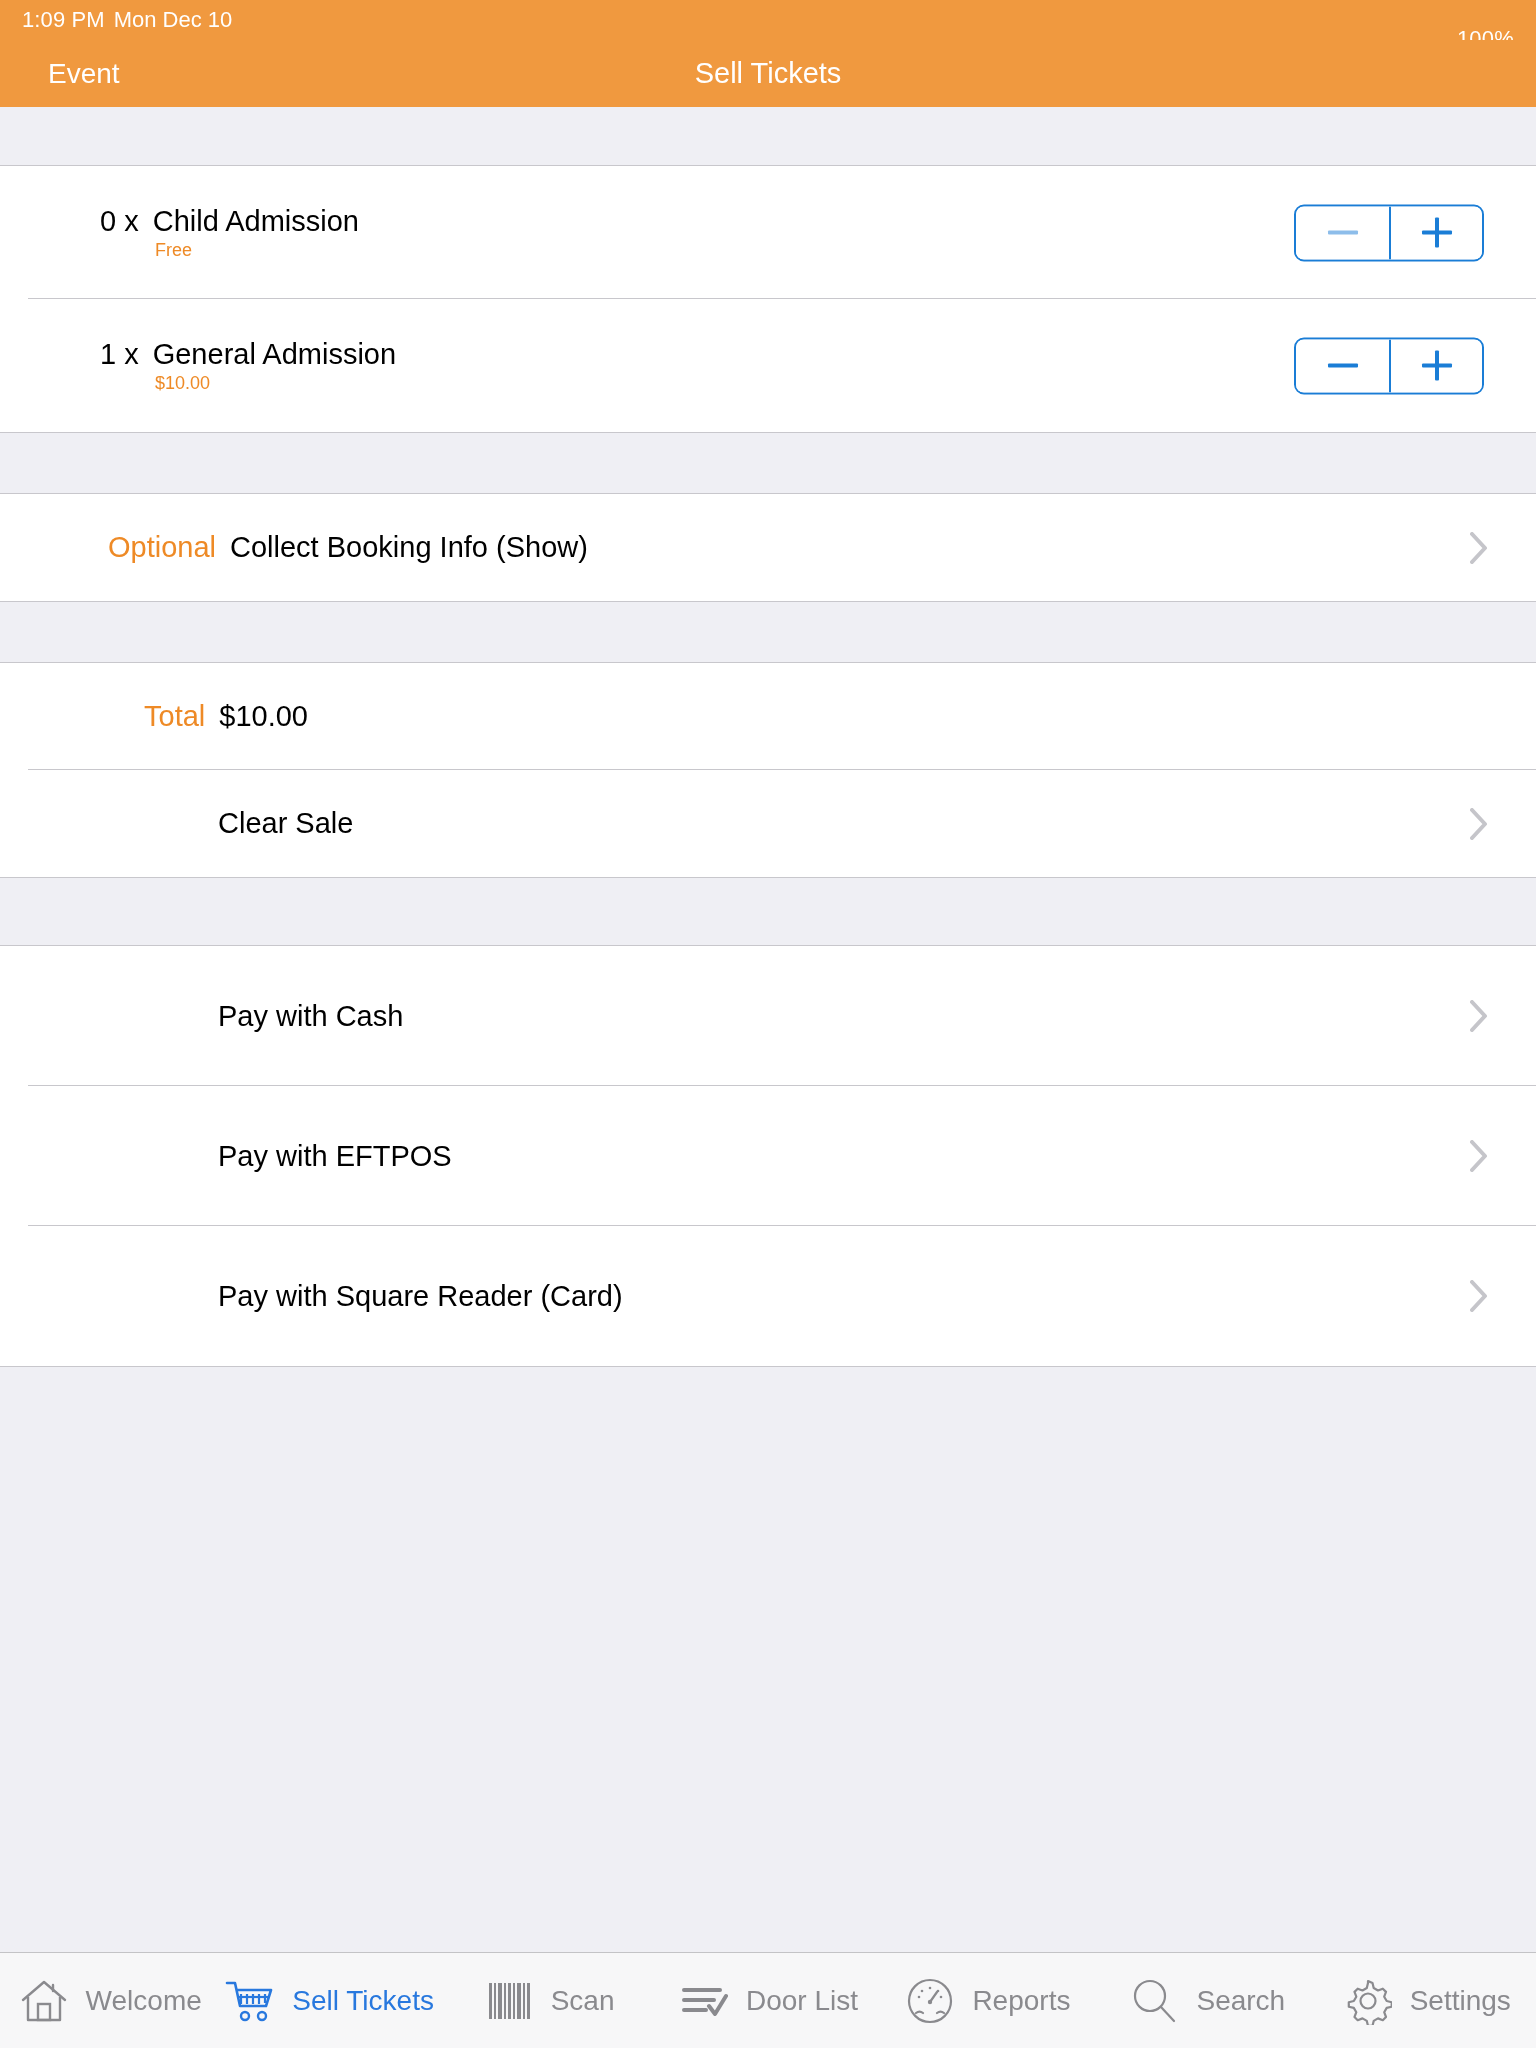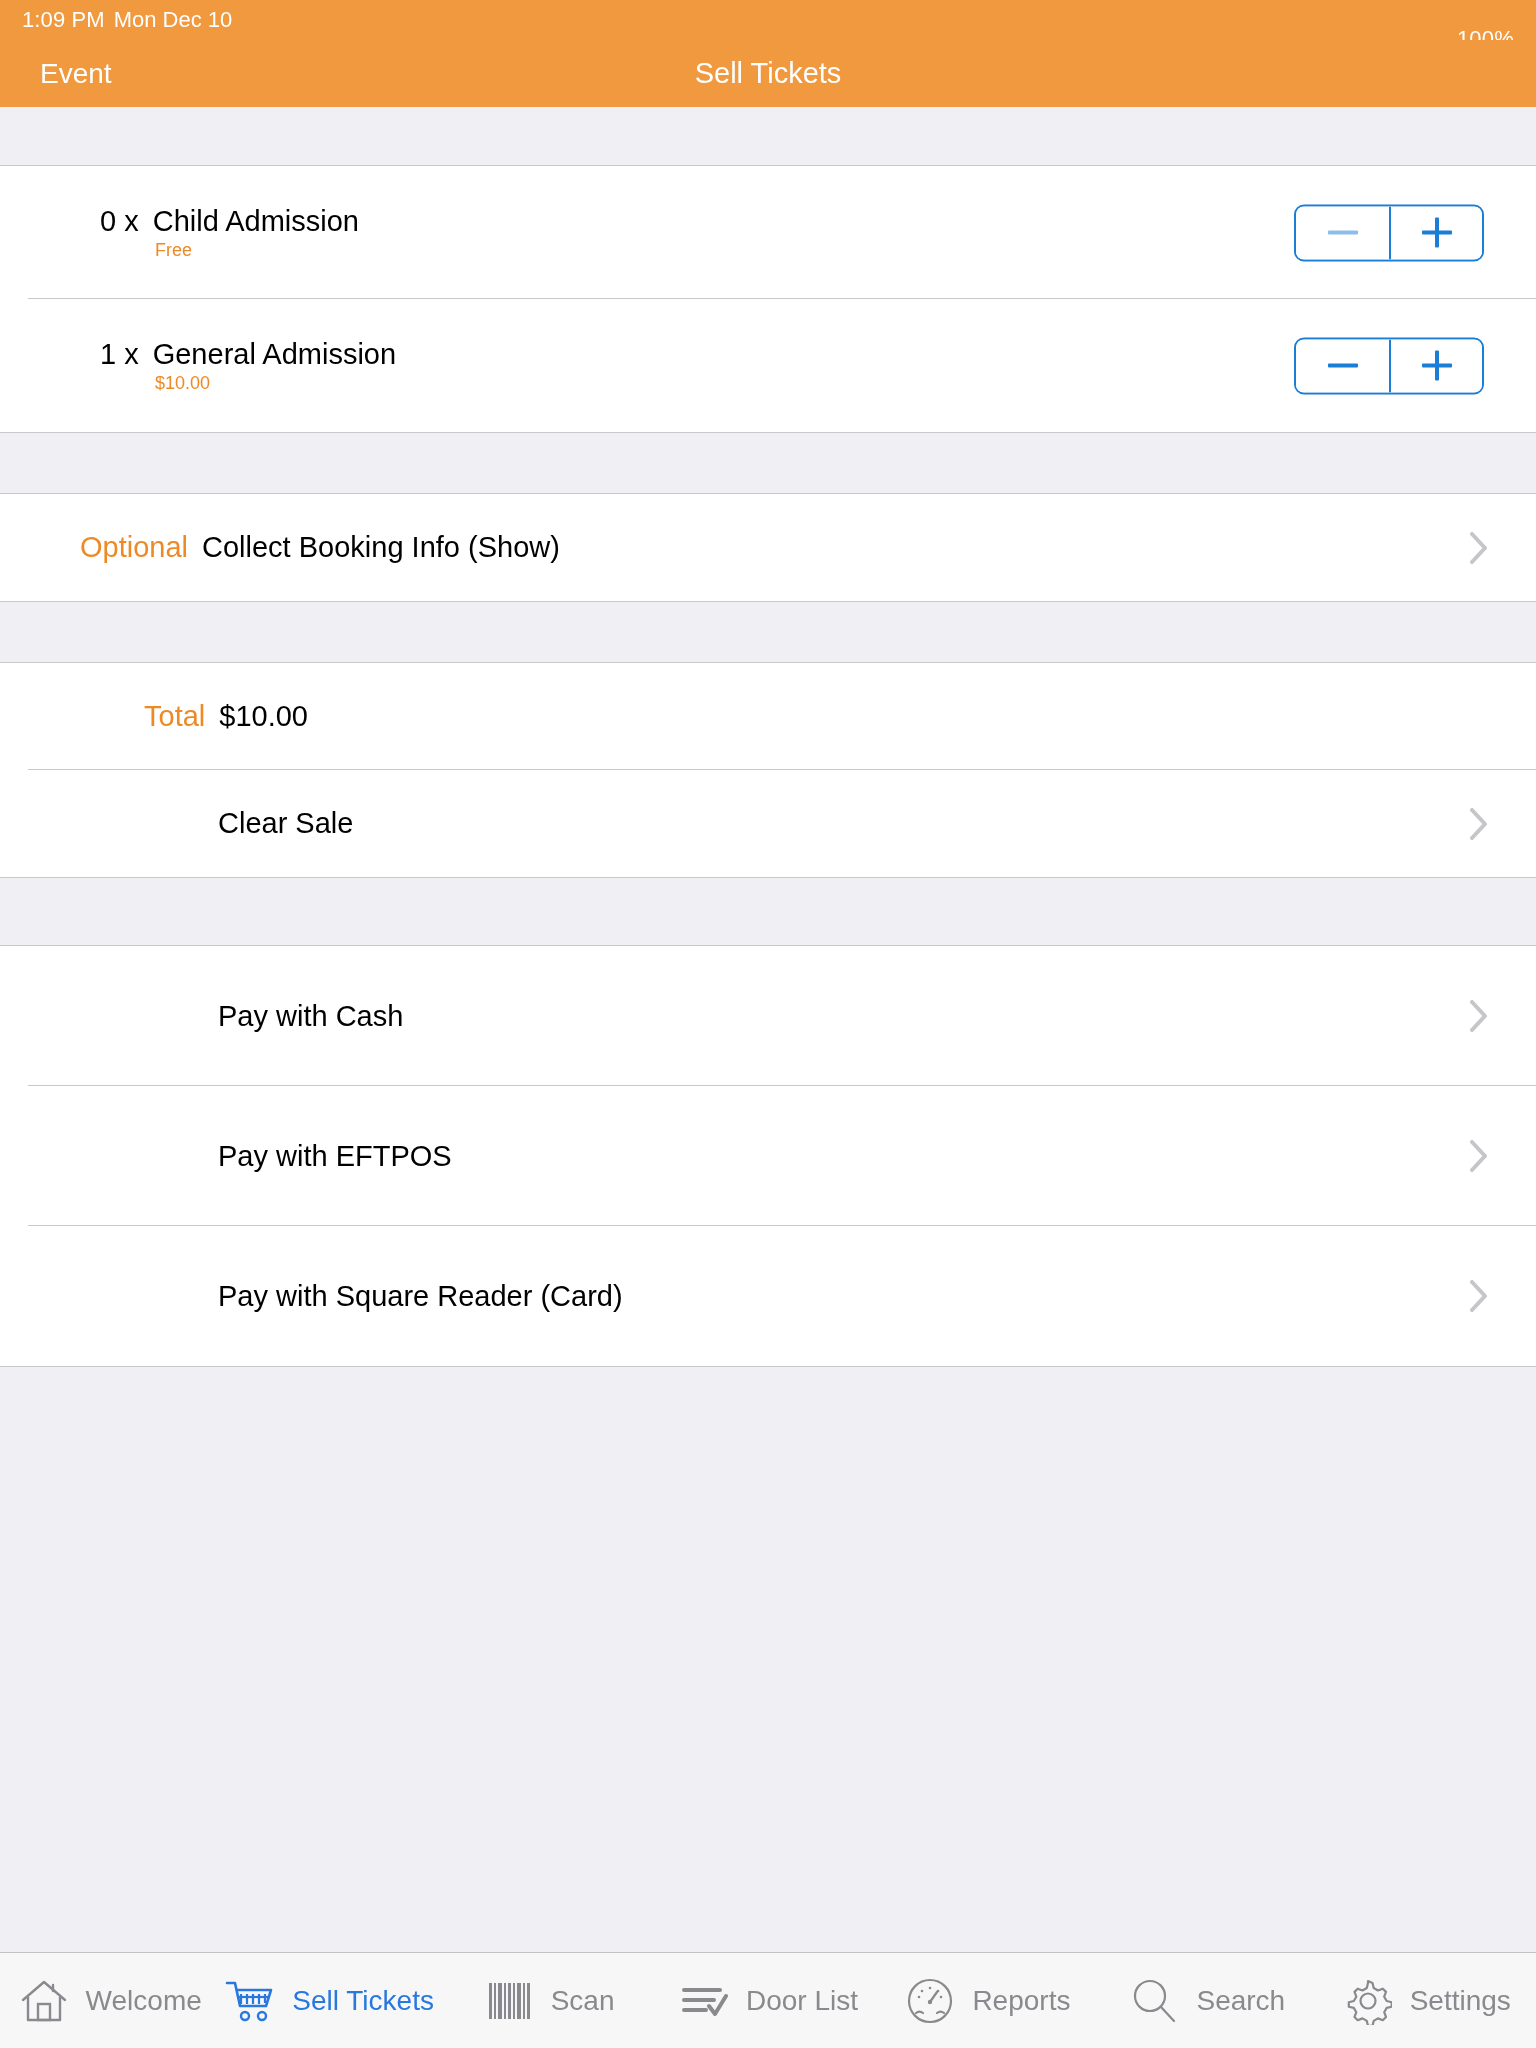--- a/index.html
+++ b/index.html
@@ -68,21 +68,21 @@
     height: 67px;
     background: #F0993F;
     color: #FFFFFF;
     position: relative;
     display: flex;
     align-items: center;
     flex: 0 0 auto;
   }
   .nav-back {
     position: absolute;
-    left: 40px;
+    left: 48px;
     font-size: 28px;
     color: #FFFFFF;
     cursor: pointer;
   }
   .nav-title {
     width: 100%;
     text-align: center;
     font-size: 29px;
     font-weight: 400;
     color: #FFFFFF;
@@ -177,21 +177,21 @@
   .glyph-plus::before, .glyph-plus::after {
     content: "";
     position: absolute;
     background: #1A7DD6;
     border-radius: 1px;
   }
   .glyph-plus::before { left: 0; right: 0; top: 13px; height: 4px; }
   .glyph-plus::after  { top: 0; bottom: 0; left: 13px; width: 4px; }
 
   
-  .disclosure-cell { height: 107px; padding-left: 80px; }
+  .disclosure-cell { height: 107px; padding-left: 108px; }
   .disclosure-label { font-size: 29px; color: #000000; }
   .label-orange { color: #EE8A26; }
   .label-black  { color: #000000; margin-left: 14px; }
 
   .chevron {
     position: absolute;
     right: 48px;
     top: 50%;
     transform: translateY(-50%);
     width: 18px; height: 32px;

